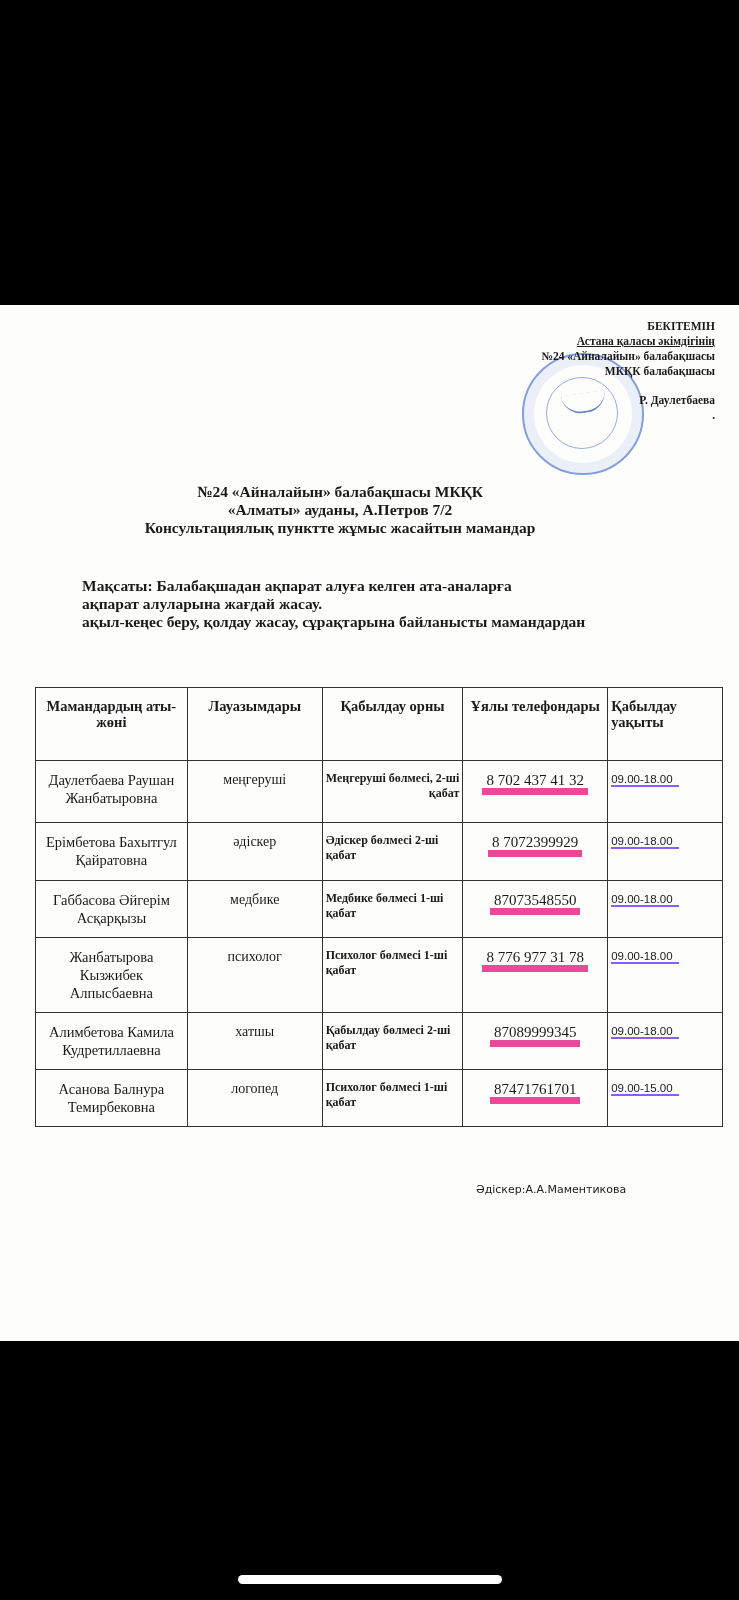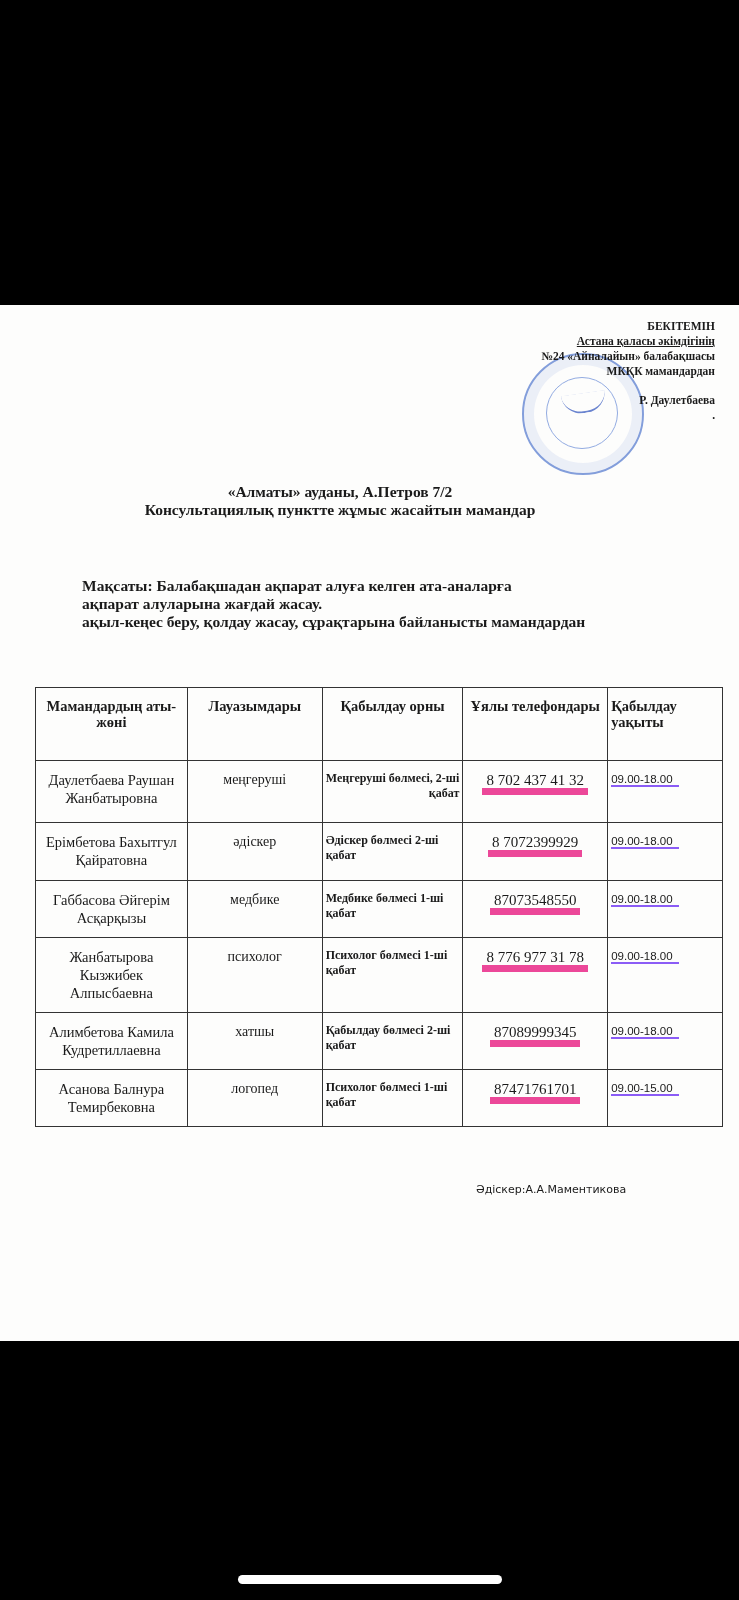--- a/index.html
+++ b/index.html
@@ -70,26 +70,27 @@
 <div class="page">
   <div class="seal">
     <div class="inner"></div>
     <div class="sig"></div>
   </div>
 
   <div class="approve">
     <div>БЕКІТЕМІН</div>
     <div style="text-decoration: underline;">Астана қаласы әкімдігінің</div>
     <div>№24 «Айналайын» балабақшасы</div>
-    <div>МКҚК мамандардан</div>
+    <div>МКҚК балабақшасы</div>
     <div style="margin-top:14px;">Р. Даулетбаева</div>
     <div class="dot">.</div>
   </div>
 
   <div class="title">
+    <div>№24 «Айналайын» балабақшасы МКҚК</div>
     <div>«Алматы» ауданы, А.Петров 7/2</div>
     <div>Консультациялық пунктте жұмыс жасайтын мамандар</div>
   </div>
 
   <div class="goal">
     <div>Мақсаты: Балабақшадан ақпарат алуға келген ата-аналарға</div>
     <div>ақпарат алуларына жағдай жасау.</div>
     <div>ақыл-кеңес беру, қолдау жасау, сұрақтарына байланысты мамандардан</div>
   </div>
 

